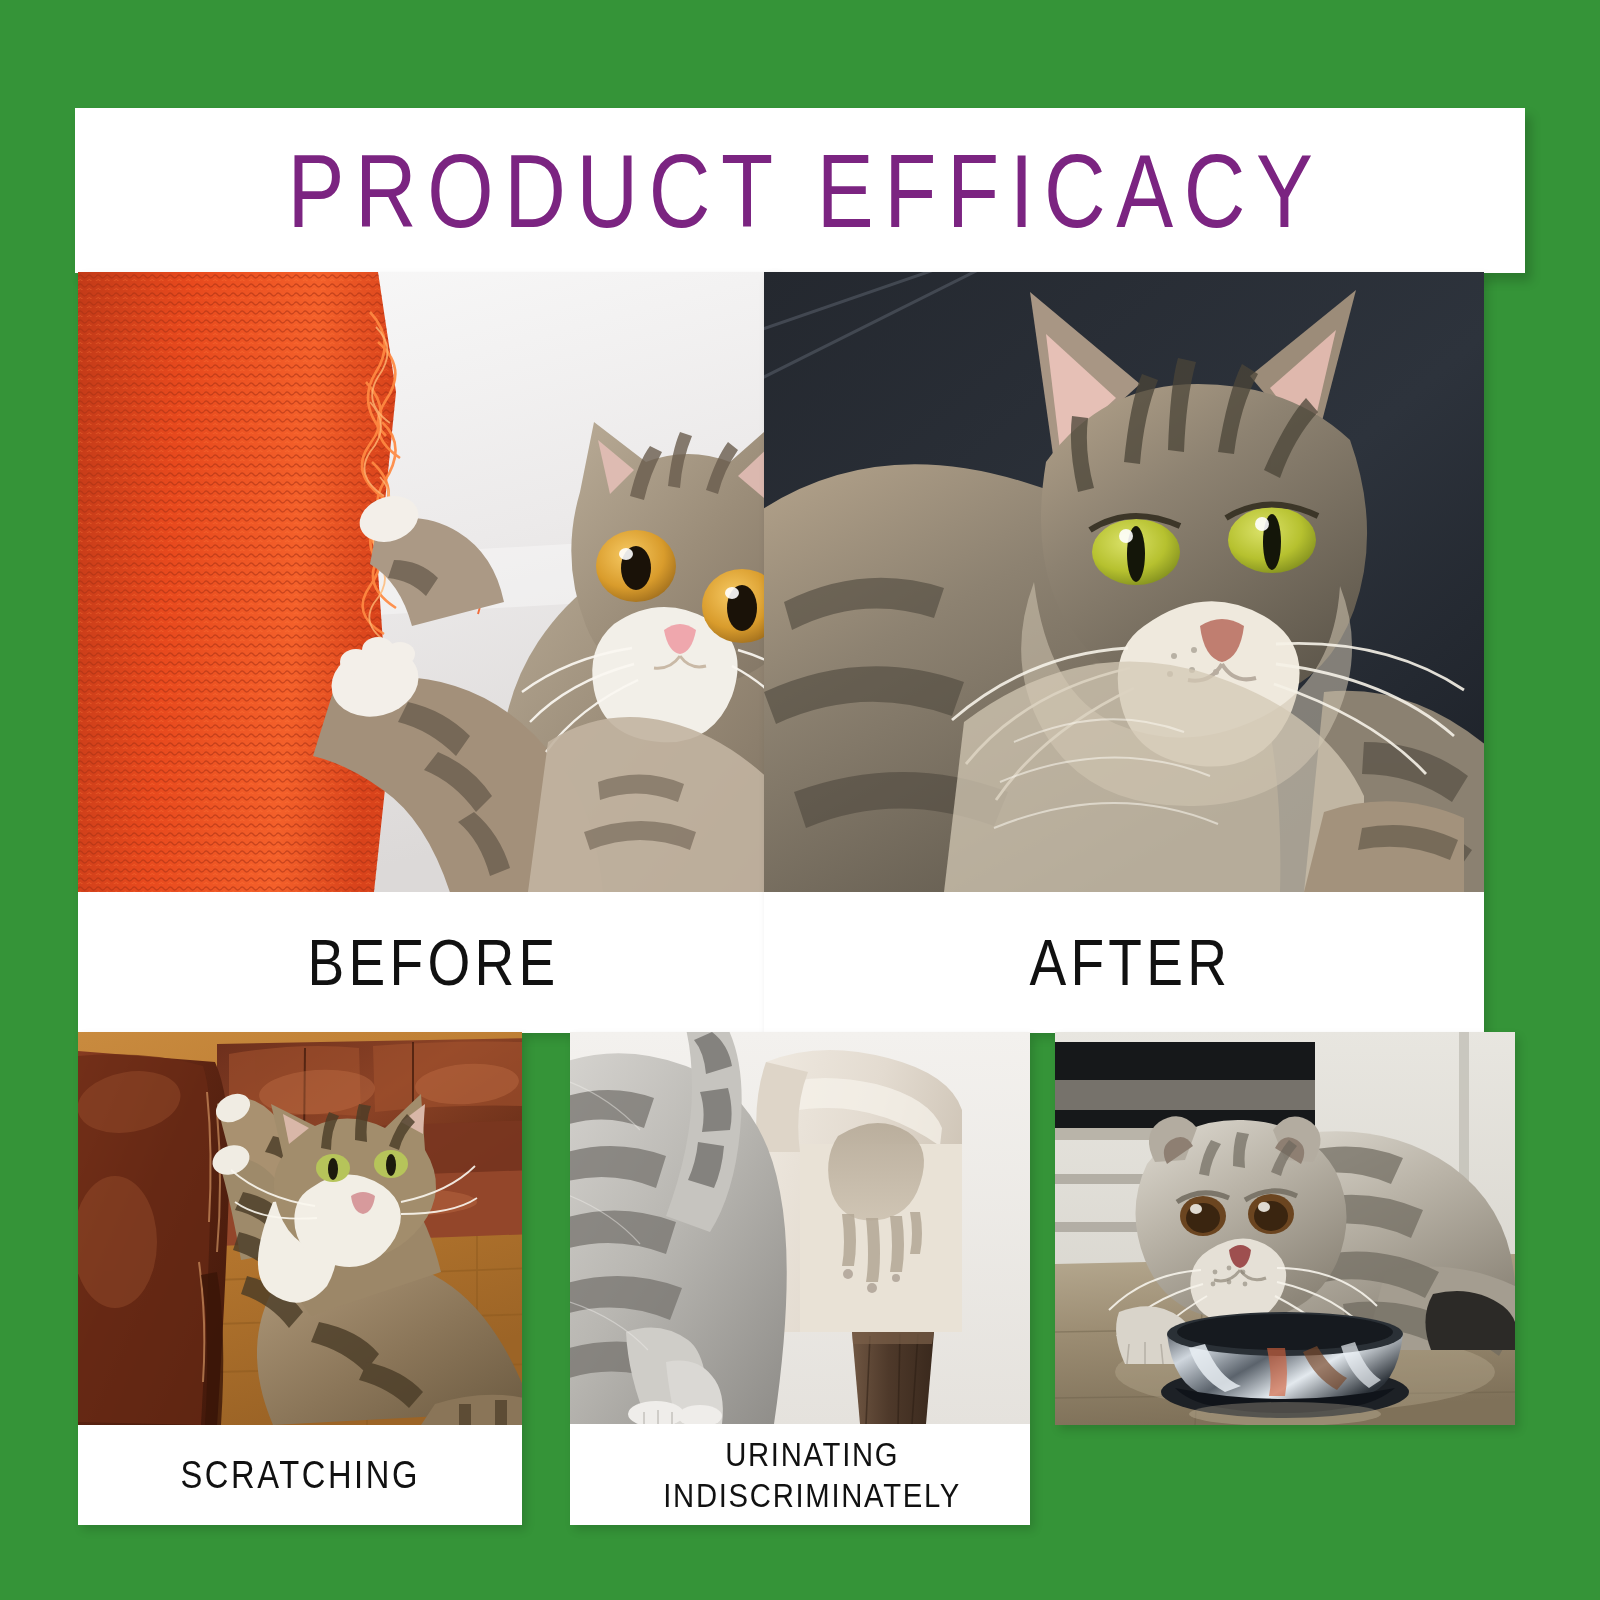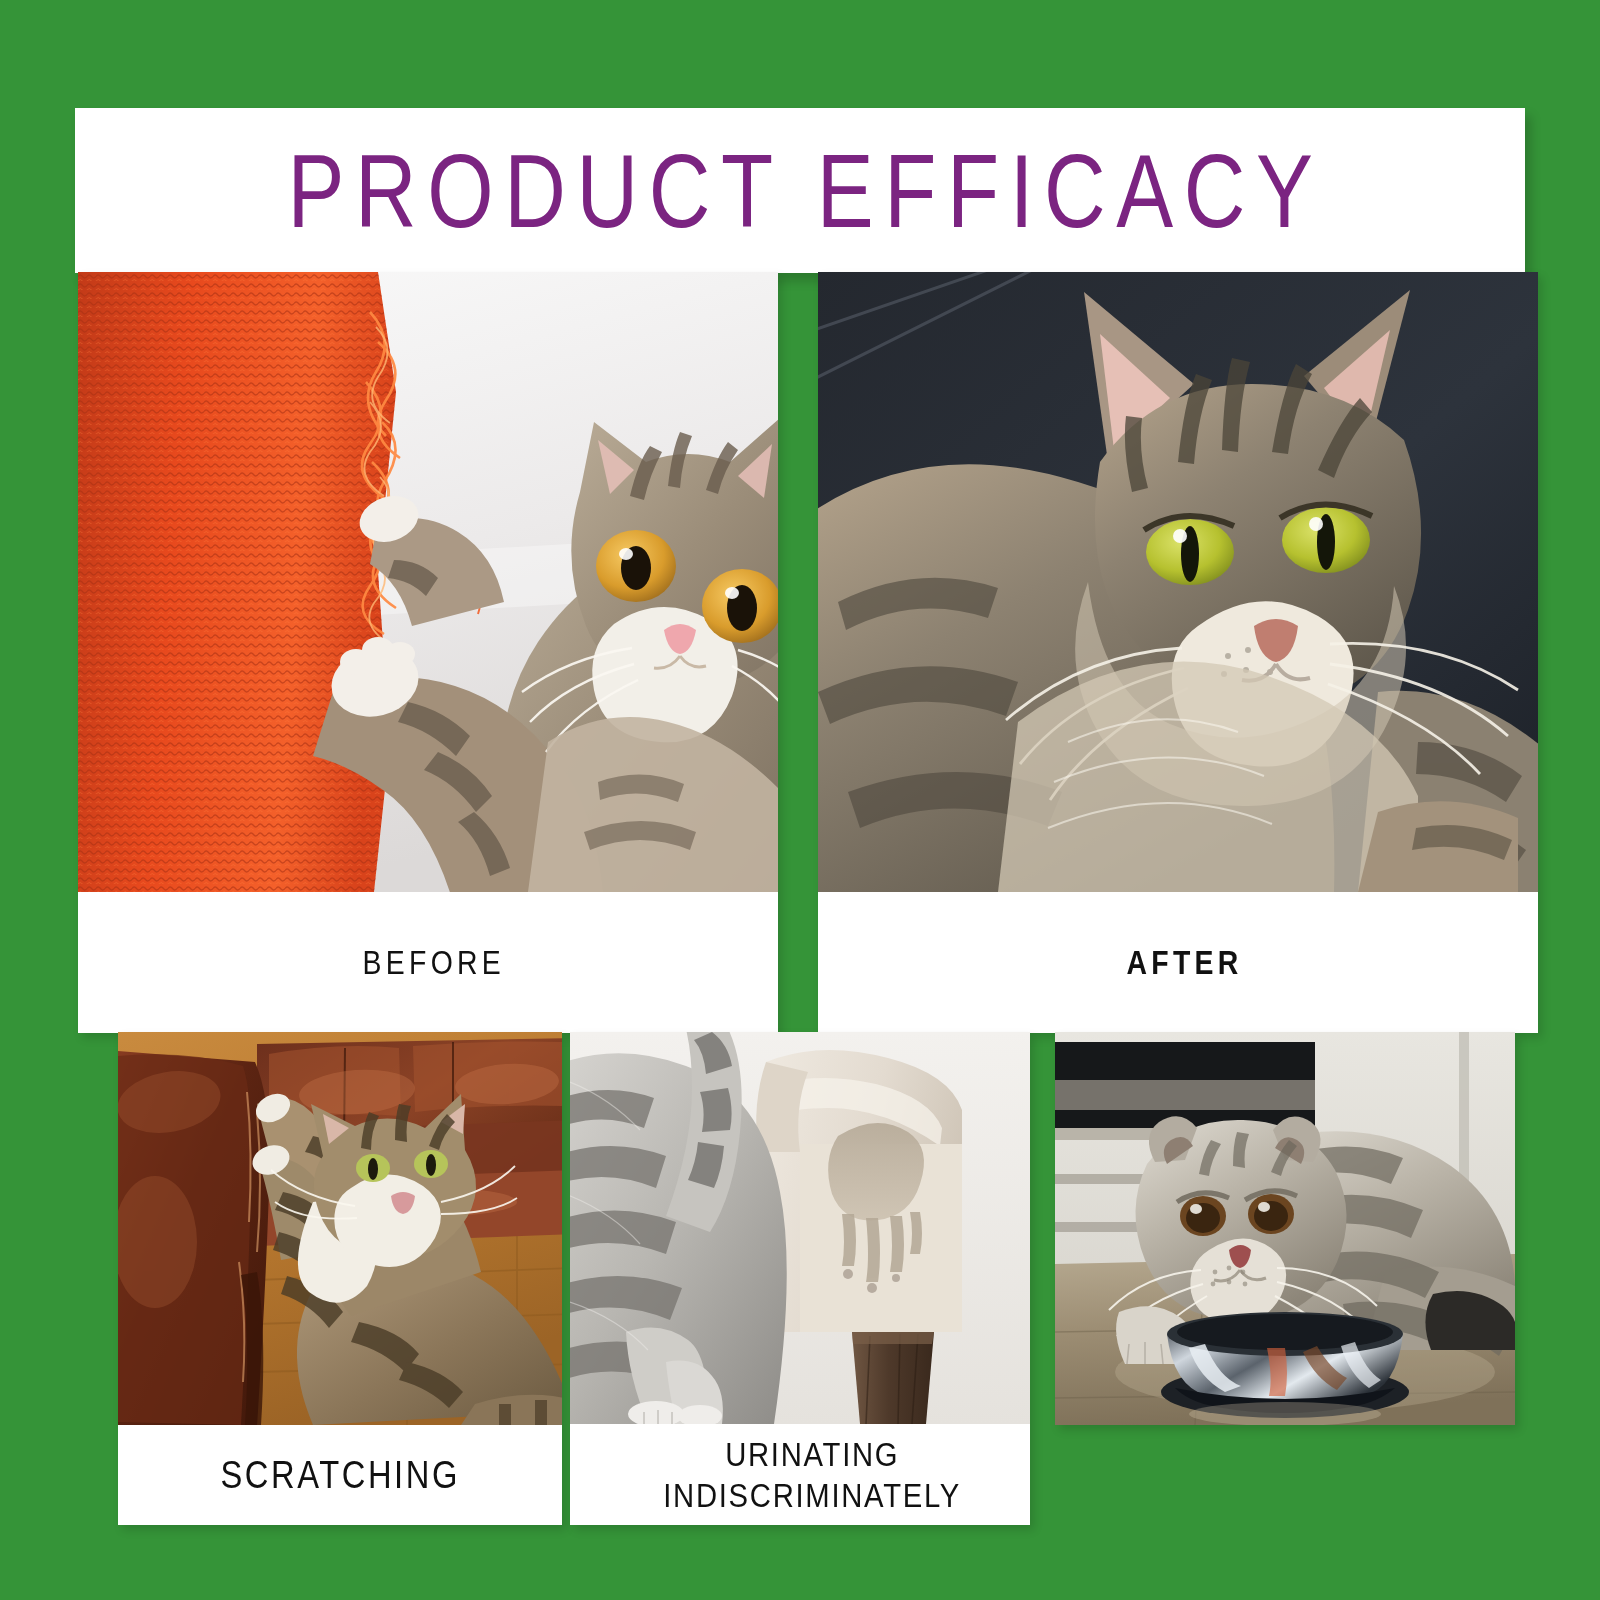--- a/index.html
+++ b/index.html
@@ -64,31 +64,31 @@
     background: #ffffff;
   }
   .cap-line {
     display: block;
     font-family: "Liberation Sans Narrow", "Liberation Sans", sans-serif;
     transform: scaleX(0.86);
   }
 
   
   #card-before { left: 78px;  top: 272px; width: 700px; }
-  #card-after  { left: 818px; top: 272px; width: 720px; font-weight: bold; }
+  #card-after  { left: 764px; top: 272px; width: 720px; }
   #card-before .photo, #card-after .photo { height: 620px; }
   #card-before .caption, #card-after .caption {
     height: 141px;
-    font-size: 33px;
+    font-size: 64px;
     letter-spacing: 5px;
     padding-left: 12px;
   }
 
   
-  #card-scratching { left: 78px;   top: 1032px; width: 444px; margin-left: 40px; }
+  #card-scratching { left: 78px;   top: 1032px; width: 444px; }
   #card-urinating  { left: 570px;  top: 1032px; width: 460px; }
   #card-upset      { left: 1055px; top: 1032px; width: 460px; }
   #card-scratching .photo, #card-upset .photo { height: 393px; }
   #card-urinating .photo { height: 392px; }
   #card-scratching .caption, #card-upset .caption {
     height: 100px;
     font-size: 38px;
     letter-spacing: 3px;
   }
   #card-urinating .caption {

